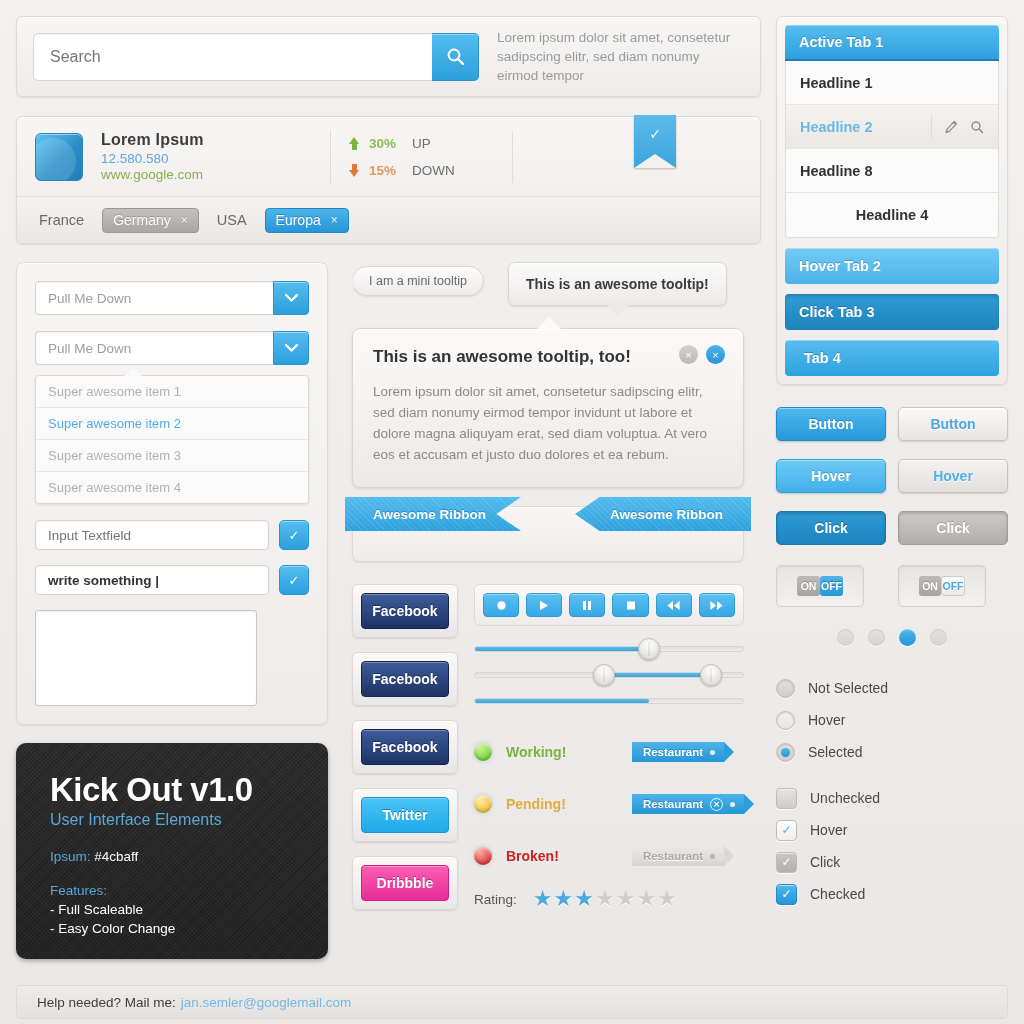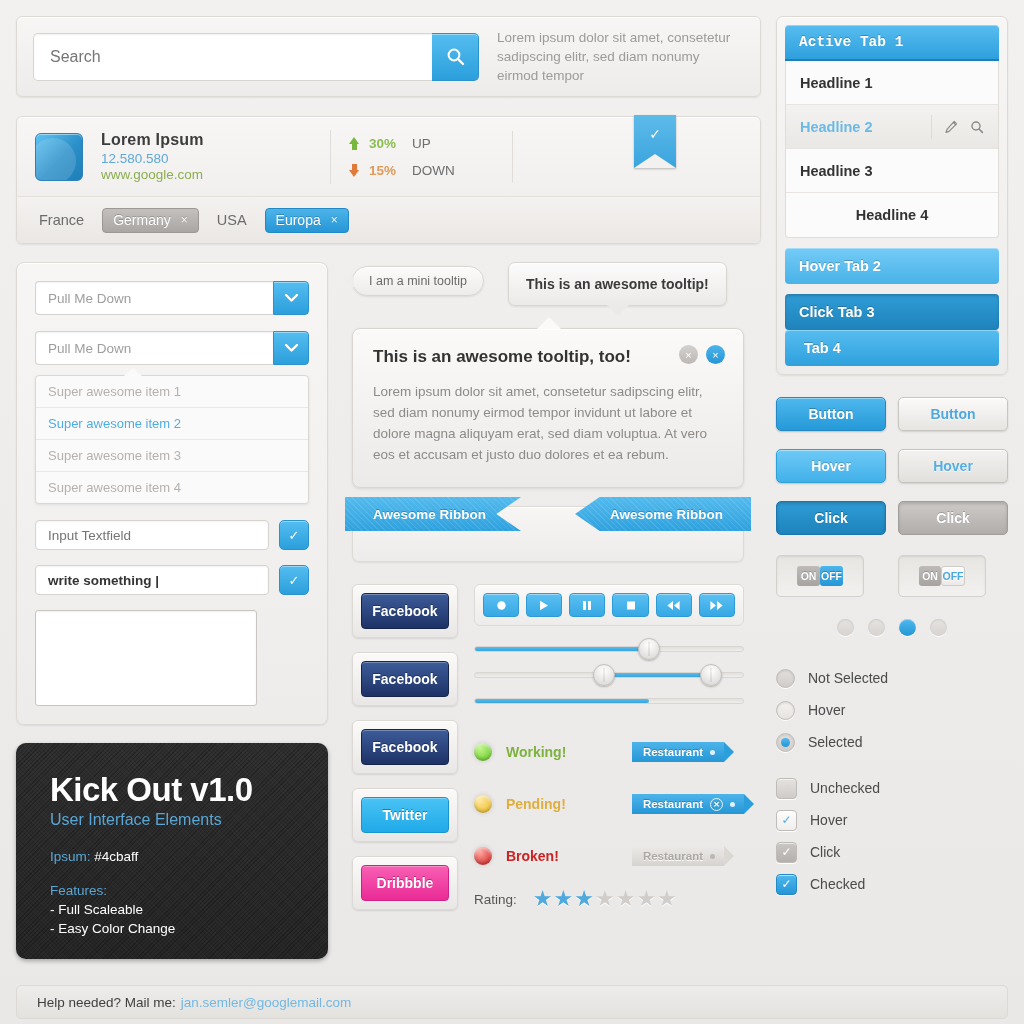--- a/index.html
+++ b/index.html
@@ -251,24 +251,24 @@
   .ratinglbl{font-size:13.5px;color:#555;}
   .stars{display:flex;gap:1px;}
   .star{font-size:22px;line-height:22px;color:#d0cdca;text-shadow:0 1px 0 #fff;cursor:pointer;}
   .star.on{color:#4fa9dd;}
 
   
   .tabpanel{padding:8px;border-radius:7px;}
   .tab{height:36px;border-radius:4px;display:flex;align-items:center;padding:0 14px;
     font-weight:bold;font-size:14.5px;color:#fff;cursor:pointer;
     text-shadow:0 -1px 0 rgba(0,0,0,.22);box-shadow:inset 0 1px 0 rgba(255,255,255,.35);}
-  .tab.active{background:linear-gradient(to bottom,#57bdf0,#2ea0dd);border-bottom:2px solid #1d7fb5;border-radius:4px 4px 0 0;font-family:Liberation Mono, monospace;}
+  .tab.active{background:linear-gradient(to bottom,#57bdf0,#2ea0dd);border-bottom:2px solid #1d7fb5;border-radius:4px 4px 0 0;}
   .tab.hover{background:linear-gradient(to bottom,#74cbf6,#49b2e8);margin-top:10px;}
   .tab.click{background:linear-gradient(to bottom,#2f9cd6,#1f83bb);margin-top:10px;box-shadow:inset 0 2px 3px rgba(0,0,0,.2);}
-  .tab.plain{background:linear-gradient(to bottom,#57bdf0,#2ea0dd);padding-left:19px;}
+  .tab.plain{background:linear-gradient(to bottom,#57bdf0,#2ea0dd);margin-top:10px;padding-left:19px;}
   .tabbody{background:#fcfbfb;border:1px solid #e0ddd9;border-top:none;border-radius:0 0 4px 4px;}
   .hl{height:44px;display:flex;align-items:center;padding:0 14px;font-weight:bold;font-size:14.5px;color:#333;
     border-bottom:1px solid #e7e4e1;cursor:pointer;}
   .hl:last-child{border-bottom:none;justify-content:center;}
   .hl.sel{background:linear-gradient(to bottom,#f4f2f0,#eae8e5);color:#6cb9e6;}
   .hl .spacer{flex:1;}
   .hlicons{display:flex;align-items:center;gap:12px;border-left:1px solid #dedbd7;padding-left:12px;height:24px;}
 
   .btngrid{display:grid;grid-template-columns:1fr 1fr;gap:18px 12px;margin-top:22px;}
   .kbtn{height:34px;border-radius:5px;display:flex;align-items:center;justify-content:center;
@@ -631,21 +631,21 @@
             </span>
             <span>
               <svg width="14" height="14" viewBox="0 0 14 14">
                 <circle cx="6" cy="6" r="4" fill="none" stroke="#8c8a87" stroke-width="1.4"></circle>
                 <line x1="9" y1="9" x2="12.4" y2="12.4" stroke="#8c8a87" stroke-width="1.6" stroke-linecap="round"></line>
               </svg>
             </span>
           </span>
         </div>
         <div class="hl">
-          <span>Headline 3</span>
+          <span>Headline 8</span>
         </div>
         <div class="hl">
           <span>Headline 4</span>
         </div>
       </div>
       <div class="tab hover">Hover Tab 2</div>
       <div class="tab click">Click Tab 3</div>
       <div class="tab plain">Tab 4</div>
     </div>
 

